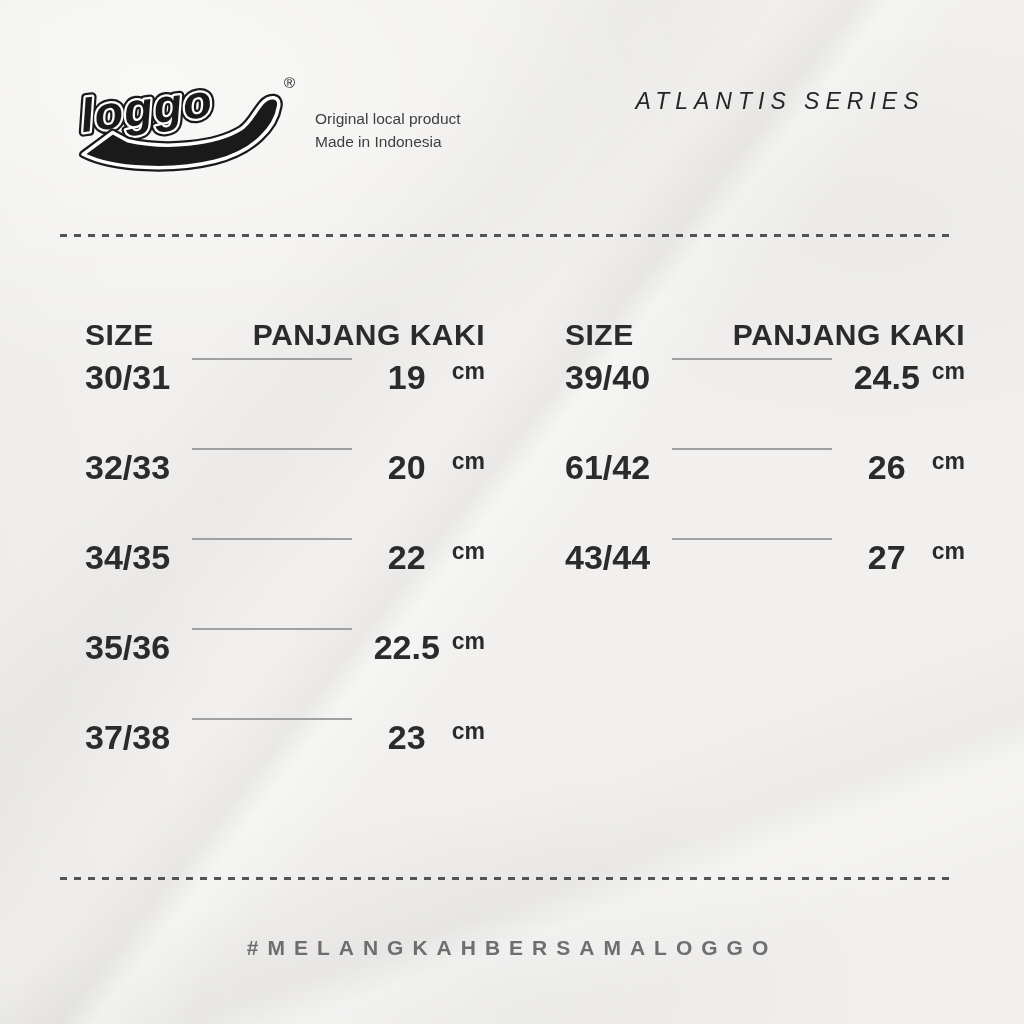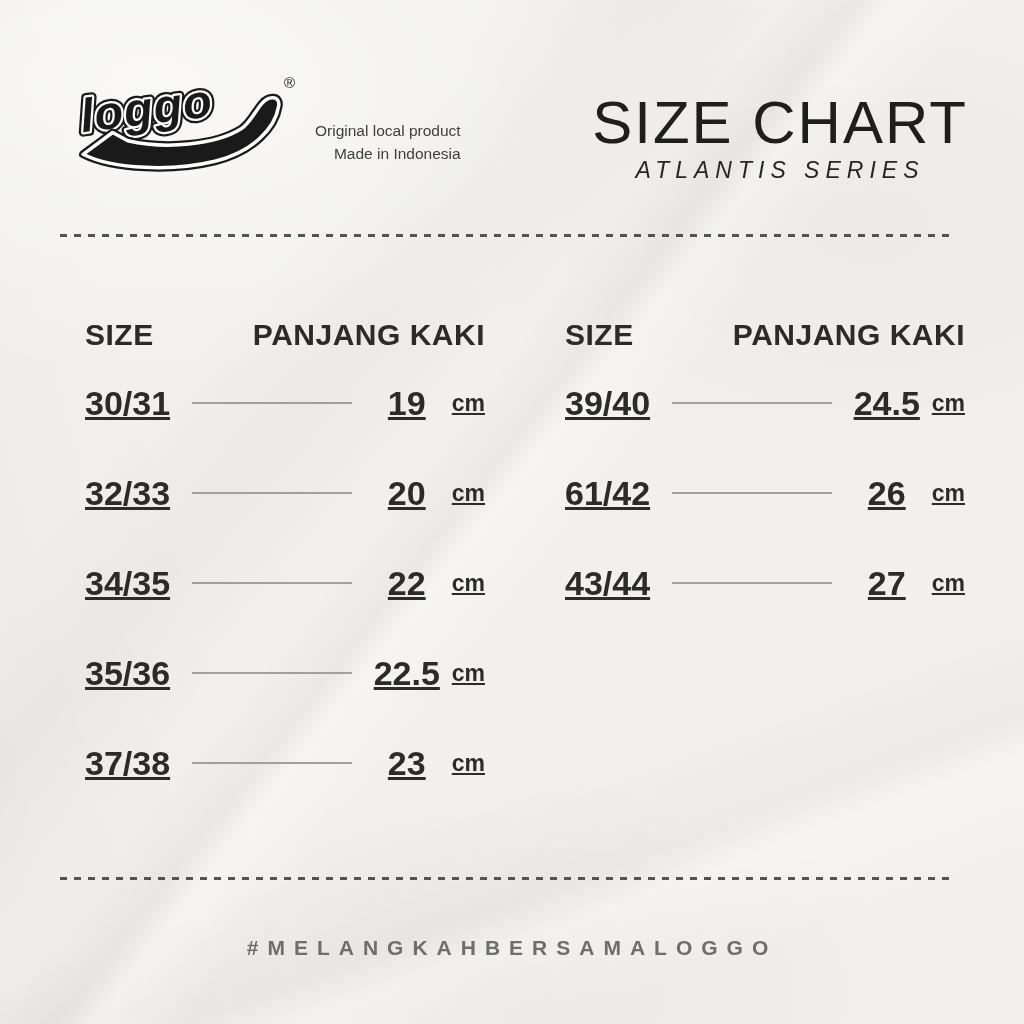--- a/index.html
+++ b/index.html
@@ -11,36 +11,36 @@
       radial-gradient(900px 500px at 15% 8%, rgba(255,255,255,0.55), rgba(255,255,255,0) 60%),
       radial-gradient(700px 420px at 85% 22%, rgba(0,0,0,0.022), rgba(0,0,0,0) 60%),
       linear-gradient(128deg, rgba(0,0,0,0) 43%, rgba(0,0,0,0.03) 47%, rgba(255,255,255,0.35) 49%, rgba(0,0,0,0) 54%),
       linear-gradient(310deg, rgba(0,0,0,0) 58%, rgba(0,0,0,0.028) 66%, rgba(0,0,0,0) 74%),
       linear-gradient(75deg, rgba(0,0,0,0.02) 0%, rgba(0,0,0,0) 26%),
       linear-gradient(160deg, rgba(0,0,0,0) 70%, rgba(0,0,0,0.025) 78%, rgba(255,255,255,0.3) 81%, rgba(0,0,0,0) 88%),
       radial-gradient(600px 320px at 50% 97%, rgba(0,0,0,0.03), rgba(0,0,0,0) 70%),
       #f1f0ee;
   }
   .logo-wrap{position:absolute; left:72px; top:68px; width:235px; height:120px;}
-  .tagline{position:absolute; left:315px; top:119px; font-size:15.5px; line-height:1.5; color:#3e3e3e;text-align:right;}
+  .tagline{position:absolute; left:315px; top:107px; font-size:15.5px; line-height:1.5; color:#3e3e3e;}
   .title-block{position:absolute; left:585px; top:88px; width:390px; text-align:center;}
   .title{font-size:60px; font-weight:300; letter-spacing:2px; color:#1e1e1e; white-space:nowrap;}
   .subtitle{font-size:23px; font-style:italic; font-weight:500; letter-spacing:6px; color:#262626; white-space:nowrap;}
   .dash-line{
     position:absolute; left:60px; width:890px; height:3px;
     background:repeating-linear-gradient(90deg,#535353 0 7px, transparent 7px 14px);
   }
   .dash-top{top:234px;}
   .dash-bottom{top:877px;}
   .size-table{position:absolute; top:318px;}
   .table-left{left:85px; width:400px;}
   .table-right{left:565px; width:400px;}
   .thead{display:flex; justify-content:space-between; align-items:baseline; height:40px;}
   .th{font-size:30px; font-weight:bold; letter-spacing:0.5px; color:#2b2b2b; white-space:nowrap;}
-  .row{display:flex; align-items:center; height:90px;text-decoration:underline;}
+  .row{display:flex; align-items:flex-start; height:90px;}
   .size{font-size:34px; font-weight:bold; color:#2b2b2b; white-space:nowrap;}
   .rline{flex:1; height:2px; background:#a0a0a0; margin:0 16px 0 22px;}
   .val{min-width:78px; text-align:center; font-size:34px; font-weight:bold; color:#2b2b2b;}
   .unit{margin-left:6px; font-size:23px; font-weight:bold; color:#2b2b2b;}
   .footer{position:absolute; top:936px; left:0; width:100%; text-align:center;
     font-size:21px; font-weight:bold; letter-spacing:9px; color:#6e6e6e; white-space:nowrap;}
 </style>
 </head>
 <body>
 
@@ -62,21 +62,20 @@
       <text x="212" y="20" font-size="15" fill="#1a1a1a">®</text>
     </svg>
   </div>
 
   <div class="tagline">
     <div>Original local product</div>
     <div>Made in Indonesia</div>
   </div>
 
   <div class="title-block">
-    <div class="title">SIZE CHART</div>
     <div class="subtitle">ATLANTIS SERIES</div>
   </div>
 
   <div class="dash-line dash-top"></div>
 
   <div class="size-table table-left">
     <div class="thead">
       <span class="th">SIZE</span>
       <span class="th">PANJANG KAKI</span>
     </div>

